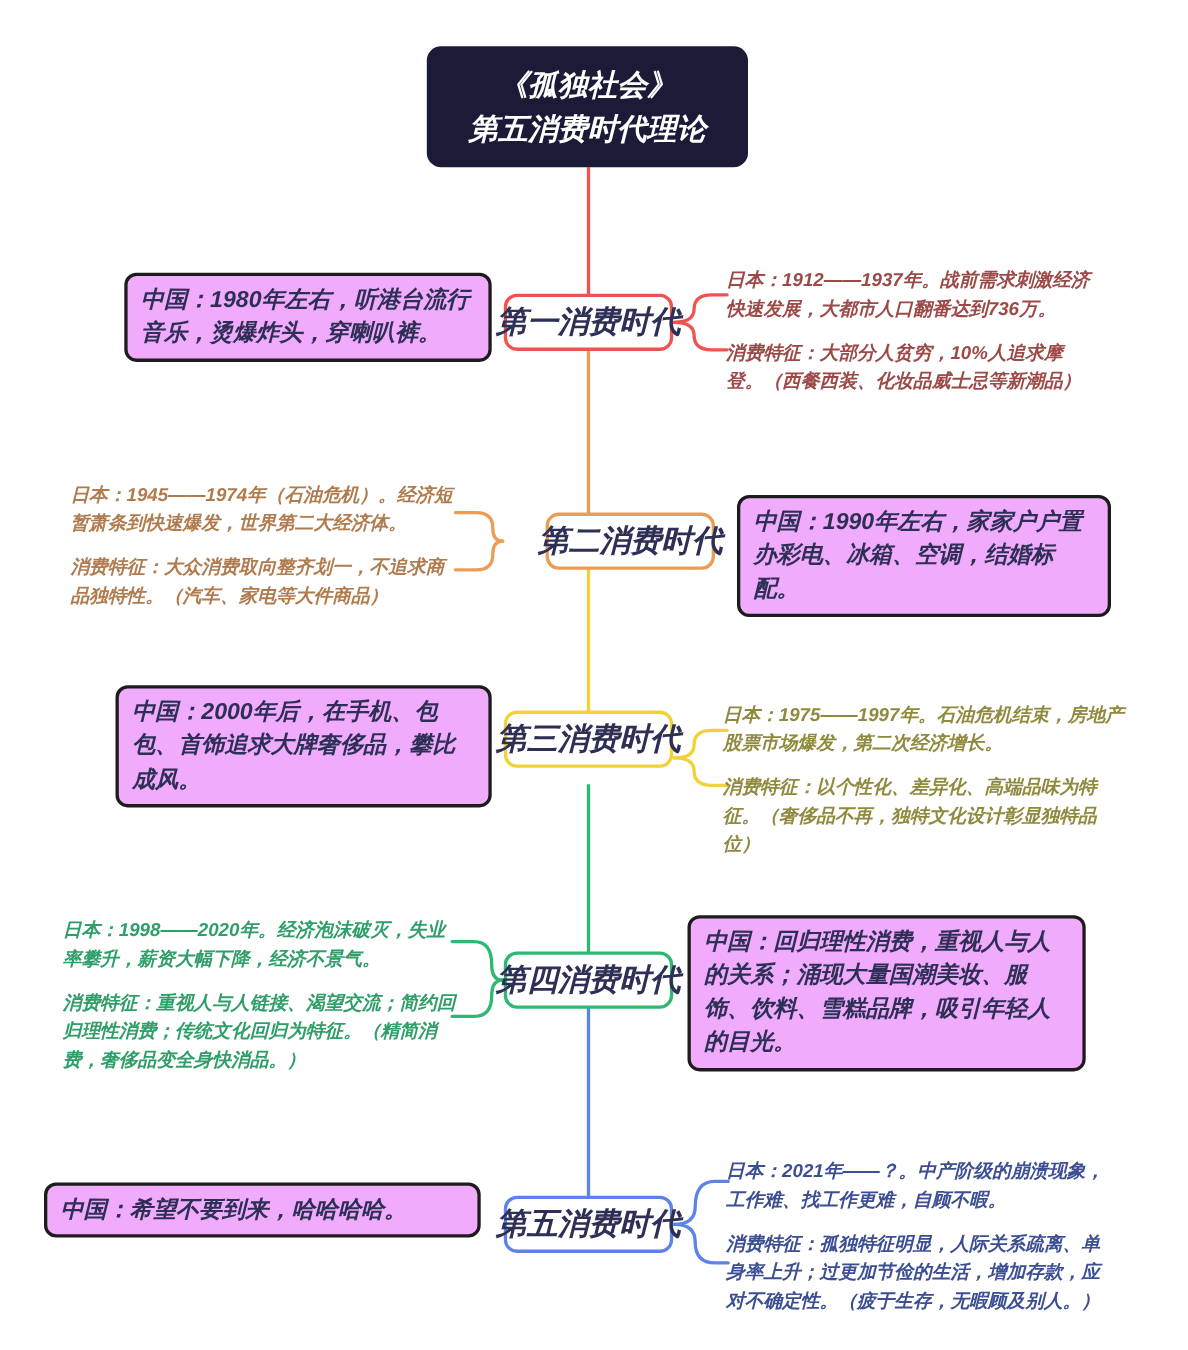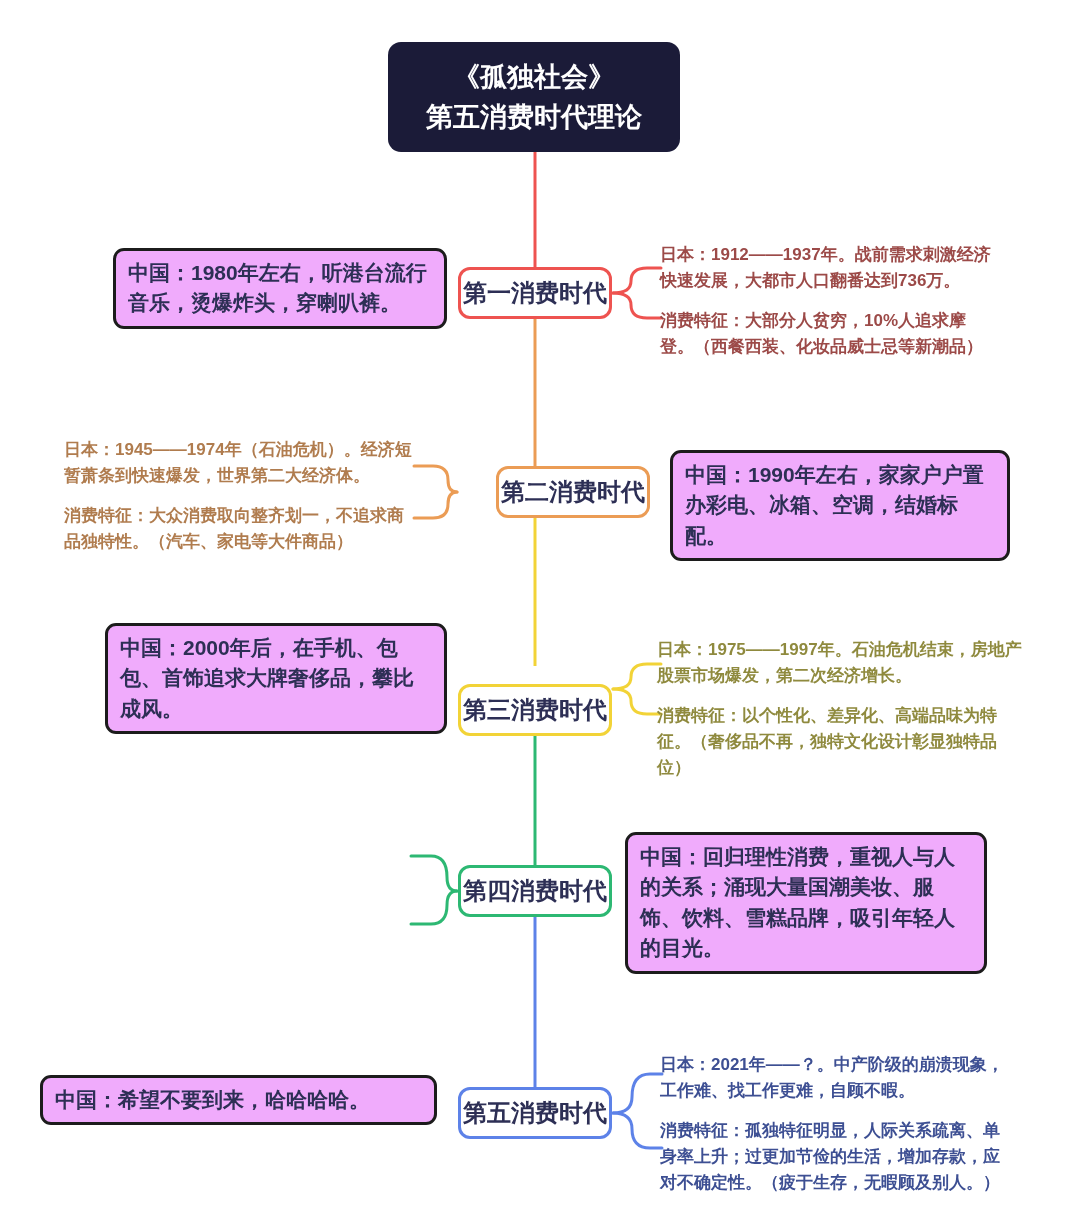--- a/index.html
+++ b/index.html
@@ -1,38 +1,38 @@
 <!DOCTYPE html>
 <html><head>
 <meta charset="utf-8">
 <style>
   html,body{margin:0;padding:0;background:#ffffff;}
   body{
     font-family:"Liberation Sans","DejaVu Sans",sans-serif;
     width:1080px;height:1227px;position:relative;overflow:hidden;
   }
-  .canvas{position:absolute;left:0;top:0;width:943px;height:1227px;}
+  .canvas{position:absolute;left:0;top:0;width:943px;height:1227px;font-style:italic;}
   svg.wires{position:absolute;left:0;top:0;z-index:0;}
 
   .title-box{
     position:absolute;left:388px;top:42px;width:292px;height:110px;
     background:#1b1b38;border-radius:13px;z-index:2;
     display:flex;flex-direction:column;align-items:center;justify-content:center;
     color:#ffffff;font-size:27px;font-weight:800;line-height:1.5;text-align:center;
   }
 
   .node{
     position:absolute;left:458px;width:154px;height:52px;box-sizing:border-box;
     background:#ffffff;border:3px solid;border-radius:12px;z-index:2;
     display:flex;align-items:center;justify-content:center;
-    font-size:24px;font-weight:600;color:#2d2f55;white-space:nowrap;
+    font-size:28px;font-weight:600;color:#2d2f55;white-space:nowrap;
   }
   .n1{top:267px;border-color:#ee5350;}
   .n2{top:466px;border-color:#eb9c55;margin-left:38px;}
-  .n3{top:684px;border-color:#f2d337;}
+  .n3{top:646px;border-color:#f2d337;}
   .n4{top:865px;border-color:#2db873;}
   .n5{top:1087px;border-color:#5d82e8;}
 
   .black-box{
     position:absolute;box-sizing:border-box;background:#f0abfc;z-index:2;
     border:3px solid #1c1c1c;border-radius:11px;padding:7px 12px;
     font-size:21px;font-weight:700;color:#2d2f55;line-height:1.45;
   }
   .b1{left:113px;top:248px;width:334px;}
   .b2{left:630px;top:450px;width:340px;margin-left:40px;}
@@ -100,20 +100,24 @@
   <div class="black-box b2">中国：1990年左右，家家户户置办彩电、冰箱、空调，结婚标配。</div>
 
   <div class="node n3">第三消费时代</div>
   <div class="black-box b3">中国：2000年后，在手机、包包、首饰追求大牌奢侈品，攀比成风。</div>
   <div class="side s3">
     <p>日本：1975——1997年。石油危机结束，房地产股票市场爆发，第二次经济增长。</p>
     <p>消费特征：以个性化、差异化、高端品味为特征。（奢侈品不再，独特文化设计彰显独特品位）</p>
   </div>
 
   <div class="node n4">第四消费时代</div>
+  <div class="side s4">
+    <p>日本：1998——2020年。经济泡沫破灭，失业率攀升，薪资大幅下降，经济不景气。</p>
+    <p>消费特征：重视人与人链接、渴望交流；简约回归理性消费；传统文化回归为特征。（精简消费，奢侈品变全身快消品。）</p>
+  </div>
   <div class="black-box b4">中国：回归理性消费，重视人与人的关系；涌现大量国潮美妆、服饰、饮料、雪糕品牌，吸引年轻人的目光。</div>
 
   <div class="node n5">第五消费时代</div>
   <div class="black-box b5">中国：希望不要到来，哈哈哈哈。</div>
   <div class="side s5">
     <p>日本：2021年——？。中产阶级的崩溃现象，工作难、找工作更难，自顾不暇。</p>
     <p>消费特征：孤独特征明显，人际关系疏离、单身率上升；过更加节俭的生活，增加存款，应对不确定性。（疲于生存，无暇顾及别人。）</p>
   </div>
 
 </div>

